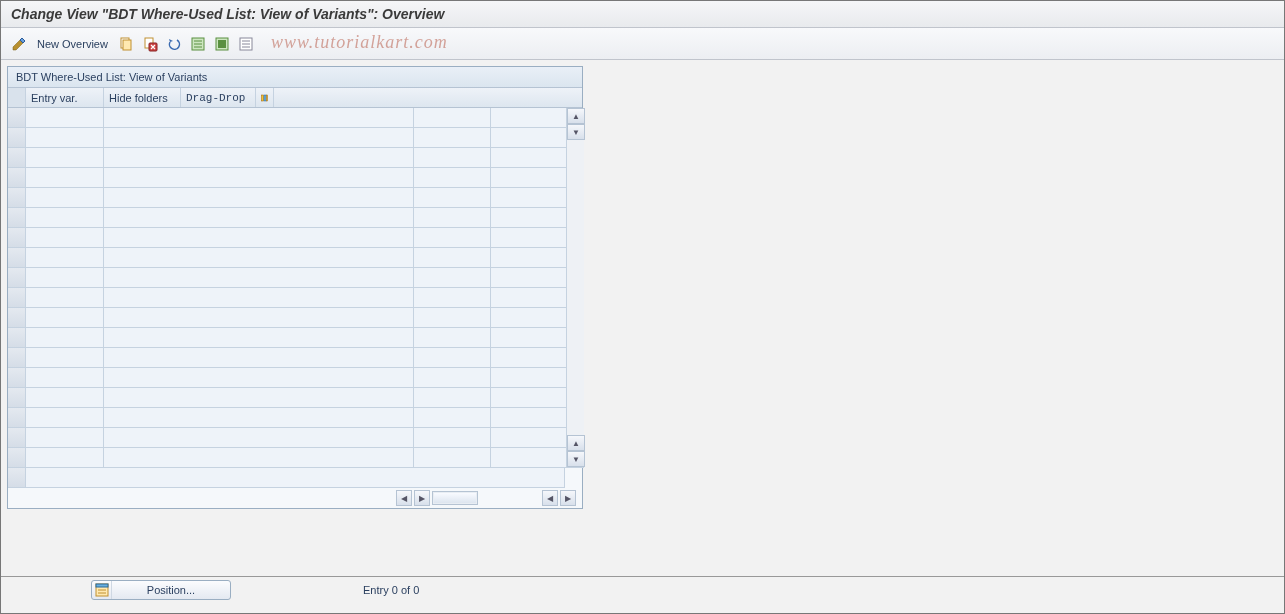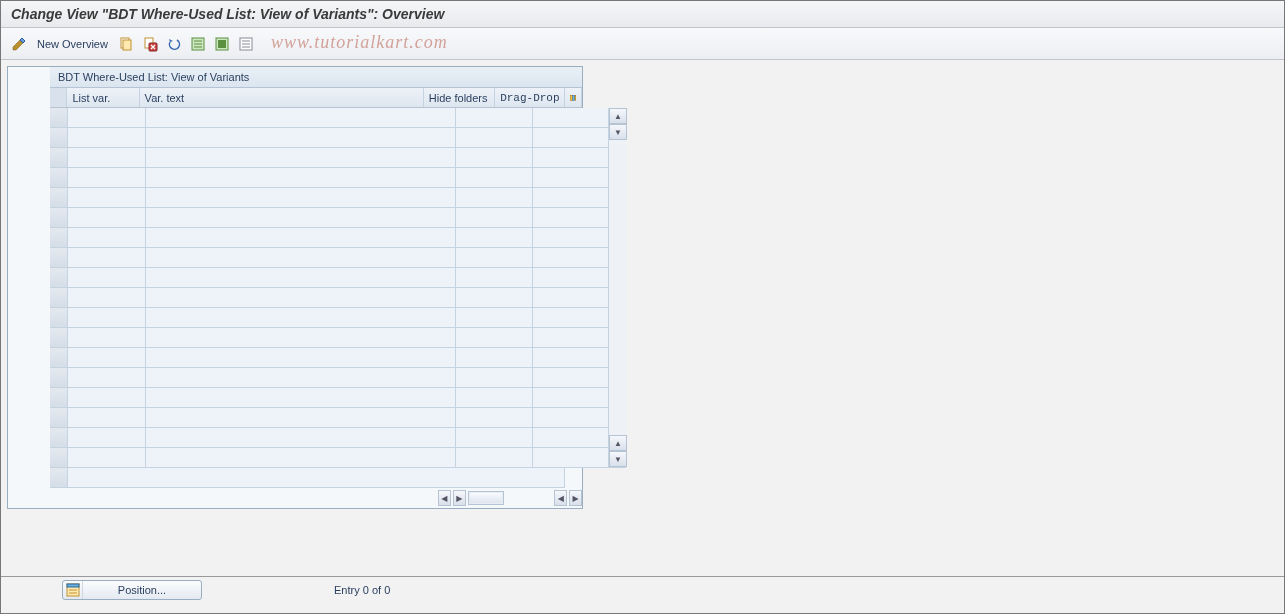--- a/index.html
+++ b/index.html
@@ -56,21 +56,20 @@
     }
     .content-area {
       padding: 6px;
       height: calc(100% - 70px);
       position: relative;
     }
     .panel {
       width: 576px;
       background: #f5f8fb;
       border: 1px solid #9aaec2;
-      padding-left: 42px;
     }
     .panel-title {
       background: linear-gradient(to bottom, #e9eff7, #dbe5ef);
       padding: 4px 8px;
       font-size: 11px;
       color: #2a3f5f;
       border-bottom: 1px solid #b5c3d3;
     }
     .table-wrap {
       position: relative;
@@ -163,21 +162,21 @@
     }
     .bottom-bar {
       position:absolute;
       bottom: 0;
       left:0;
       right:0;
       height: 26px;
       border-top:1px solid #999;
       display:flex;
       align-items:center;
-      padding-left: 61px;
+      padding-left: 90px;
       gap: 106px;
     }
     .position-btn {
       display:flex; align-items:center;
       background: linear-gradient(to bottom,#fbfcfe,#e4e9f1);
       border:1px solid #9aaec2;
       border-radius:3px;
       height:20px;
       width:140px;
       cursor:pointer;
@@ -258,22 +257,21 @@
 </div>
 
 <div class="content-area">
 
   <div class="panel">
     <div class="panel-title">BDT Where-Used List: View of Variants</div>
 
     <div class="table-wrap">
       <div class="table-header">
         <div class="row-selector-h th"></div>
-        <div class="th col-view-var">List var.</div>
-        <div class="th col-var-text">Var. text</div>
+        <div class="th col-view-var">Entry var.</div>
         <div class="th col-hide">Hide folders</div>
         <div class="th col-drag">Drag-Drop</div>
         <div class="th col-config">
           <svg width="14" height="14" viewBox="0 0 14 14">
                 <rect x="1" y="1" width="4" height="12" fill="#f4c430" stroke="#a06000"></rect>
                 <rect x="6" y="1" width="4" height="12" fill="#6ab0e0" stroke="#2a6a99"></rect>
                 <rect x="11" y="1" width="2" height="12" fill="#f4c430" stroke="#a06000"></rect>
               </svg>
         </div>
       </div>

